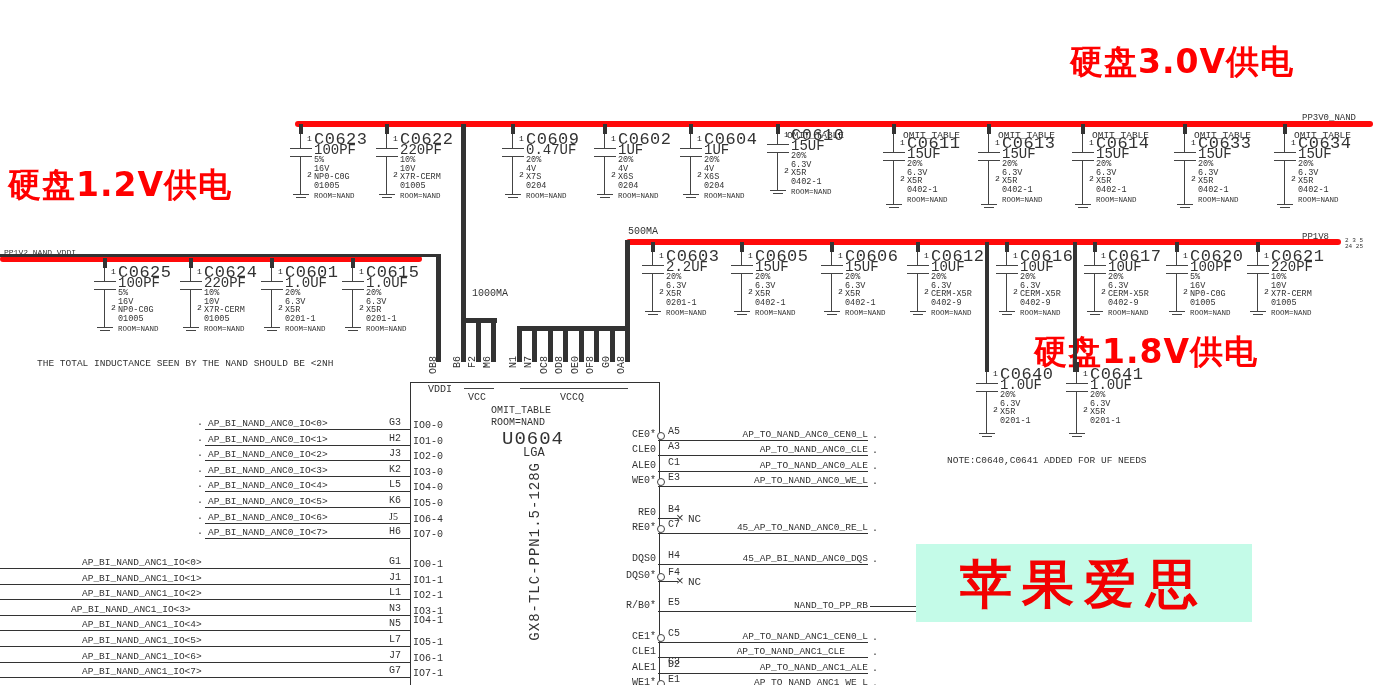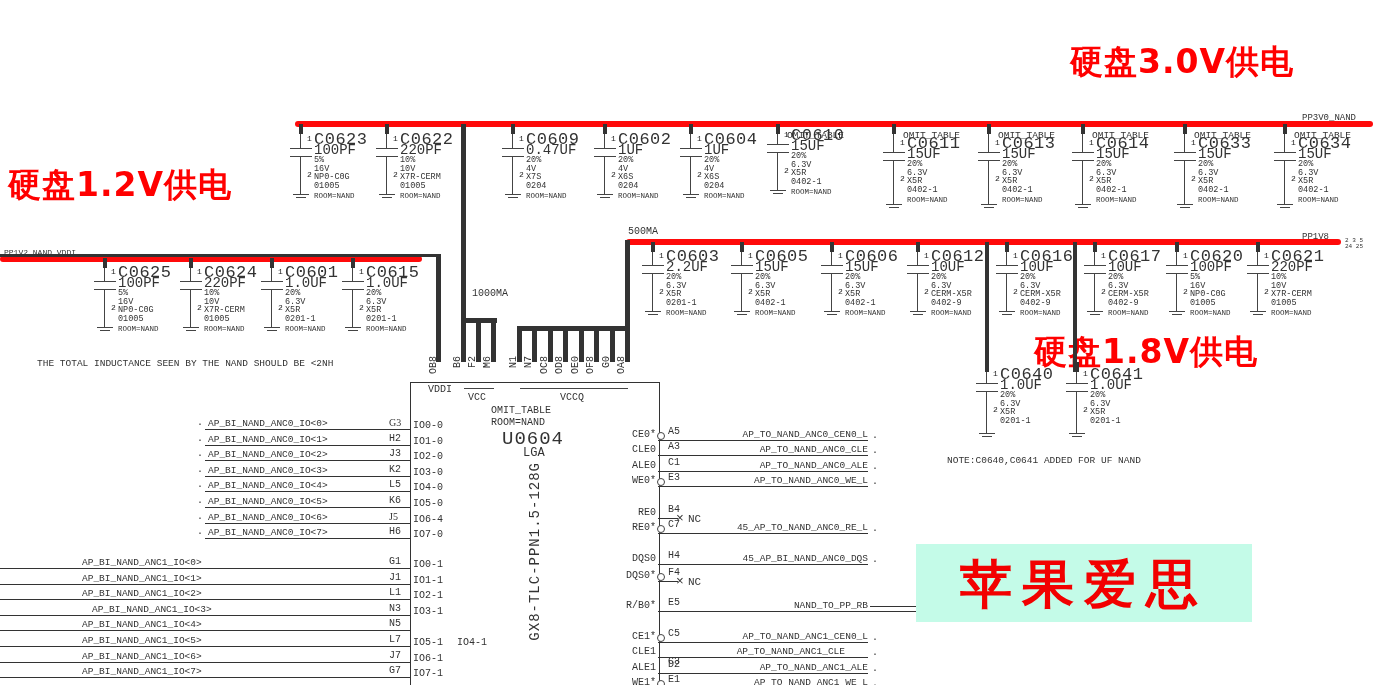--- a/index.html
+++ b/index.html
@@ -530,21 +530,21 @@
       <div class="spec" style="top:29px;">20%
 6.3V
 X5R
 0201-1</div>
       <div class="room" style="top:65px;"></div>
     </div>
     <div class="wire" style="left: 1075px; top: 362px; width: 4px; height: 10px;"></div>
   </div>
 
 <div class="note" style="left:37px;top:358px;">THE TOTAL INDUCTANCE SEEN BY THE NAND SHOULD BE &lt;2NH</div>
-<div class="note" style="left:947px;top:455px;">NOTE:C0640,C0641 ADDED FOR UF NAND</div>
+<div class="note" style="left:947px;top:455px;">NOTE:C0640,C0641 ADDED FOR UF NEEDS</div>
 
 <div class="chip"></div>
 <div id="toppins">
     <div class="vpin" style="left: 428px; top: 356px;">OB8</div>
     <div class="vpin" style="left: 452px; top: 356px;">B6</div>
     <div class="vpin" style="left: 467px; top: 356px;">F2</div>
     <div class="vpin" style="left: 482px; top: 356px;">M6</div>
     <div class="vpin" style="left: 508px; top: 356px;">N1</div>
     <div class="vpin" style="left: 523px; top: 356px;">N7</div>
     <div class="vpin" style="left: 539px; top: 356px;">OC8</div>
@@ -562,21 +562,21 @@
 <div class="pinlabel" style="left:491px;top:405px;">OMIT_TABLE</div>
 <div class="pinlabel" style="left:491px;top:417px;">ROOM=NAND</div>
 <div class="pinlabel" style="left:502px;top:428px;font-size:19px;letter-spacing:1px;">U0604</div>
 <div class="pinlabel" style="left:523px;top:446px;font-size:12px;">LGA</div>
 <div class="vpin" style="left:527px;top:462px;font-size:14px;letter-spacing:1px;">GX8-TLC-PPN1.5-128G</div>
 
 <div id="leftpins">
     <div class="sigline" style="left: 205px; top: 429px; width: 205px;"></div>
     <div class="sig" style="text-decoration: none; left: 208px; top: 418px;">AP_BI_NAND_ANC0_IO&lt;0&gt;</div>
     <div class="ball" style="left: 197px; top: 419px;">·</div>
-    <div class="ball" style="left: 389px; top: 417px; font-family: Liberation Serif, serif;">G3</div>
+    <div class="ball" style="left: 389px; top: 417px;">G3</div>
     <div class="pinlabel" style="left: 413px; top: 420px;">IO0-0</div>
     <div class="sigline" style="left: 205px; top: 444.6px; width: 205px;"></div>
     <div class="sig" style="text-decoration: none; left: 208px; top: 433.6px;">AP_BI_NAND_ANC0_IO&lt;1&gt;</div>
     <div class="ball" style="left: 197px; top: 434.6px;">·</div>
     <div class="ball" style="left: 389px; top: 432.6px;">H2</div>
     <div class="pinlabel" style="left: 413px; top: 435.6px;">IO1-0</div>
     <div class="sigline" style="left: 205px; top: 460.2px; width: 205px;"></div>
     <div class="sig" style="text-decoration: none; left: 208px; top: 449.2px;">AP_BI_NAND_ANC0_IO&lt;2&gt;</div>
     <div class="ball" style="left: 197px; top: 450.2px;">·</div>
     <div class="ball" style="left: 389px; top: 448.2px;">J3</div>
@@ -612,27 +612,27 @@
     <div class="pinlabel" style="left: 413px; top: 559px;">IO0-1</div>
     <div class="sigline" style="left: 0px; top: 583.6px; width: 410px;"></div>
     <div class="sig" style="text-decoration: none; left: 82px; top: 572.6px;">AP_BI_NAND_ANC1_IO&lt;1&gt;</div>
     <div class="ball" style="left: 389px; top: 571.6px;">J1</div>
     <div class="pinlabel" style="left: 413px; top: 574.6px;">IO1-1</div>
     <div class="sigline" style="left: 0px; top: 599.2px; width: 410px;"></div>
     <div class="sig" style="text-decoration: none; left: 82px; top: 588.2px;">AP_BI_NAND_ANC1_IO&lt;2&gt;</div>
     <div class="ball" style="left: 389px; top: 587.2px;">L1</div>
     <div class="pinlabel" style="left: 413px; top: 590.2px;">IO2-1</div>
     <div class="sigline" style="left: 0px; top: 614.8px; width: 410px;"></div>
-    <div class="sig" style="text-decoration: none; left: 92px; top: 603.8px;">AP_BI_NAND_ANC1_IO&lt;3&gt;</div>
+    <div class="sig" style="text-decoration: none; left: 71px; top: 603.8px;">AP_BI_NAND_ANC1_IO&lt;3&gt;</div>
     <div class="ball" style="left: 389px; top: 602.8px;">N3</div>
     <div class="pinlabel" style="left: 413px; top: 605.8px;">IO3-1</div>
     <div class="sigline" style="left: 0px; top: 630.4px; width: 410px;"></div>
     <div class="sig" style="text-decoration: none; left: 82px; top: 619.4px;">AP_BI_NAND_ANC1_IO&lt;4&gt;</div>
     <div class="ball" style="left: 389px; top: 618.4px;">N5</div>
-    <div class="pinlabel" style="left: 413px; top: 637px; margin-left: 44px;">IO4-1</div>
+    <div class="pinlabel" style="left: 413px; top: 615px;">IO4-1</div>
     <div class="sigline" style="left: 0px; top: 646px; width: 410px;"></div>
     <div class="sig" style="text-decoration: none; left: 82px; top: 635px;">AP_BI_NAND_ANC1_IO&lt;5&gt;</div>
     <div class="ball" style="left: 389px; top: 634px;">L7</div>
     <div class="pinlabel" style="left: 413px; top: 637px;">IO5-1</div>
     <div class="sigline" style="left: 0px; top: 661.6px; width: 410px;"></div>
     <div class="sig" style="text-decoration: none; left: 82px; top: 650.6px;">AP_BI_NAND_ANC1_IO&lt;6&gt;</div>
     <div class="ball" style="left: 389px; top: 649.6px;">J7</div>
     <div class="pinlabel" style="left: 413px; top: 652.6px;">IO6-1</div>
     <div class="sigline" style="left: 0px; top: 677.2px; width: 410px;"></div>
     <div class="sig" style="text-decoration: none; left: 82px; top: 666.2px;">AP_BI_NAND_ANC1_IO&lt;7&gt;</div>

